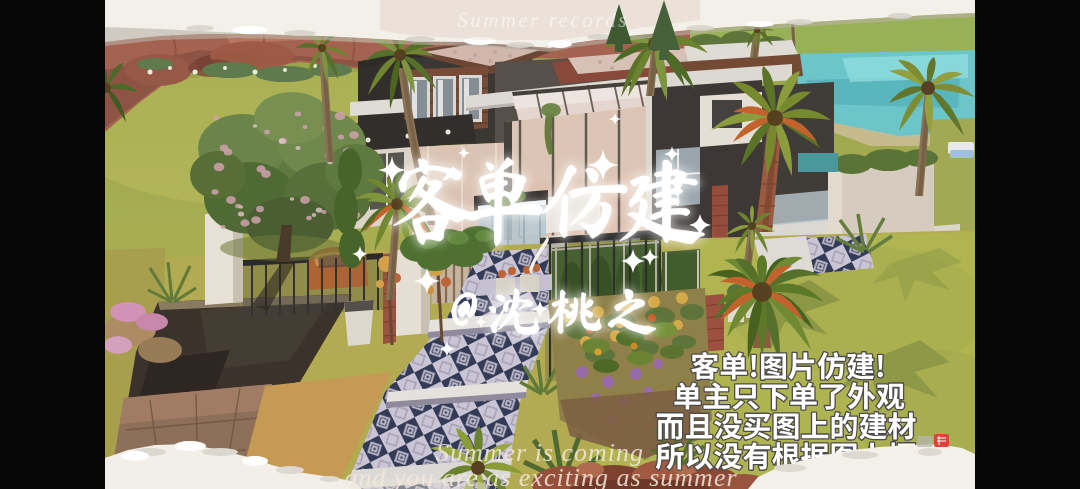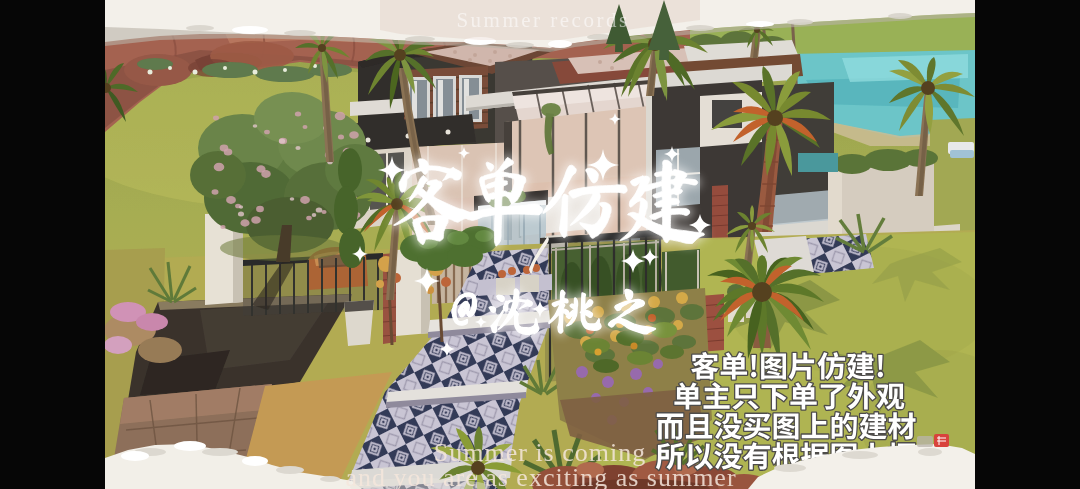--- a/index.html
+++ b/index.html
@@ -1,16 +1,16 @@
 <!DOCTYPE html>
 <html><head>
 <meta charset="utf-8">
 <style>
 html,body{margin:0;padding:0;background:#000;}
-#stage{position:relative;width:1080px;height:489px;overflow:hidden;background:#000;}
+#stage{position:relative;width:1080px;height:489px;overflow:hidden;background:#000;font-style:italic;}
 svg{display:block}
 .ser{font-family:"Liberation Serif",serif;}
 </style>
 </head>
 <body>
 <div id="stage">
 <svg width="1080" height="489" viewBox="0 0 1080 489">
 <defs>
 <linearGradient id="grassg" x1="0" y1="0" x2="0" y2="1">
 <stop offset="0" stop-color="#96a33a"></stop>

